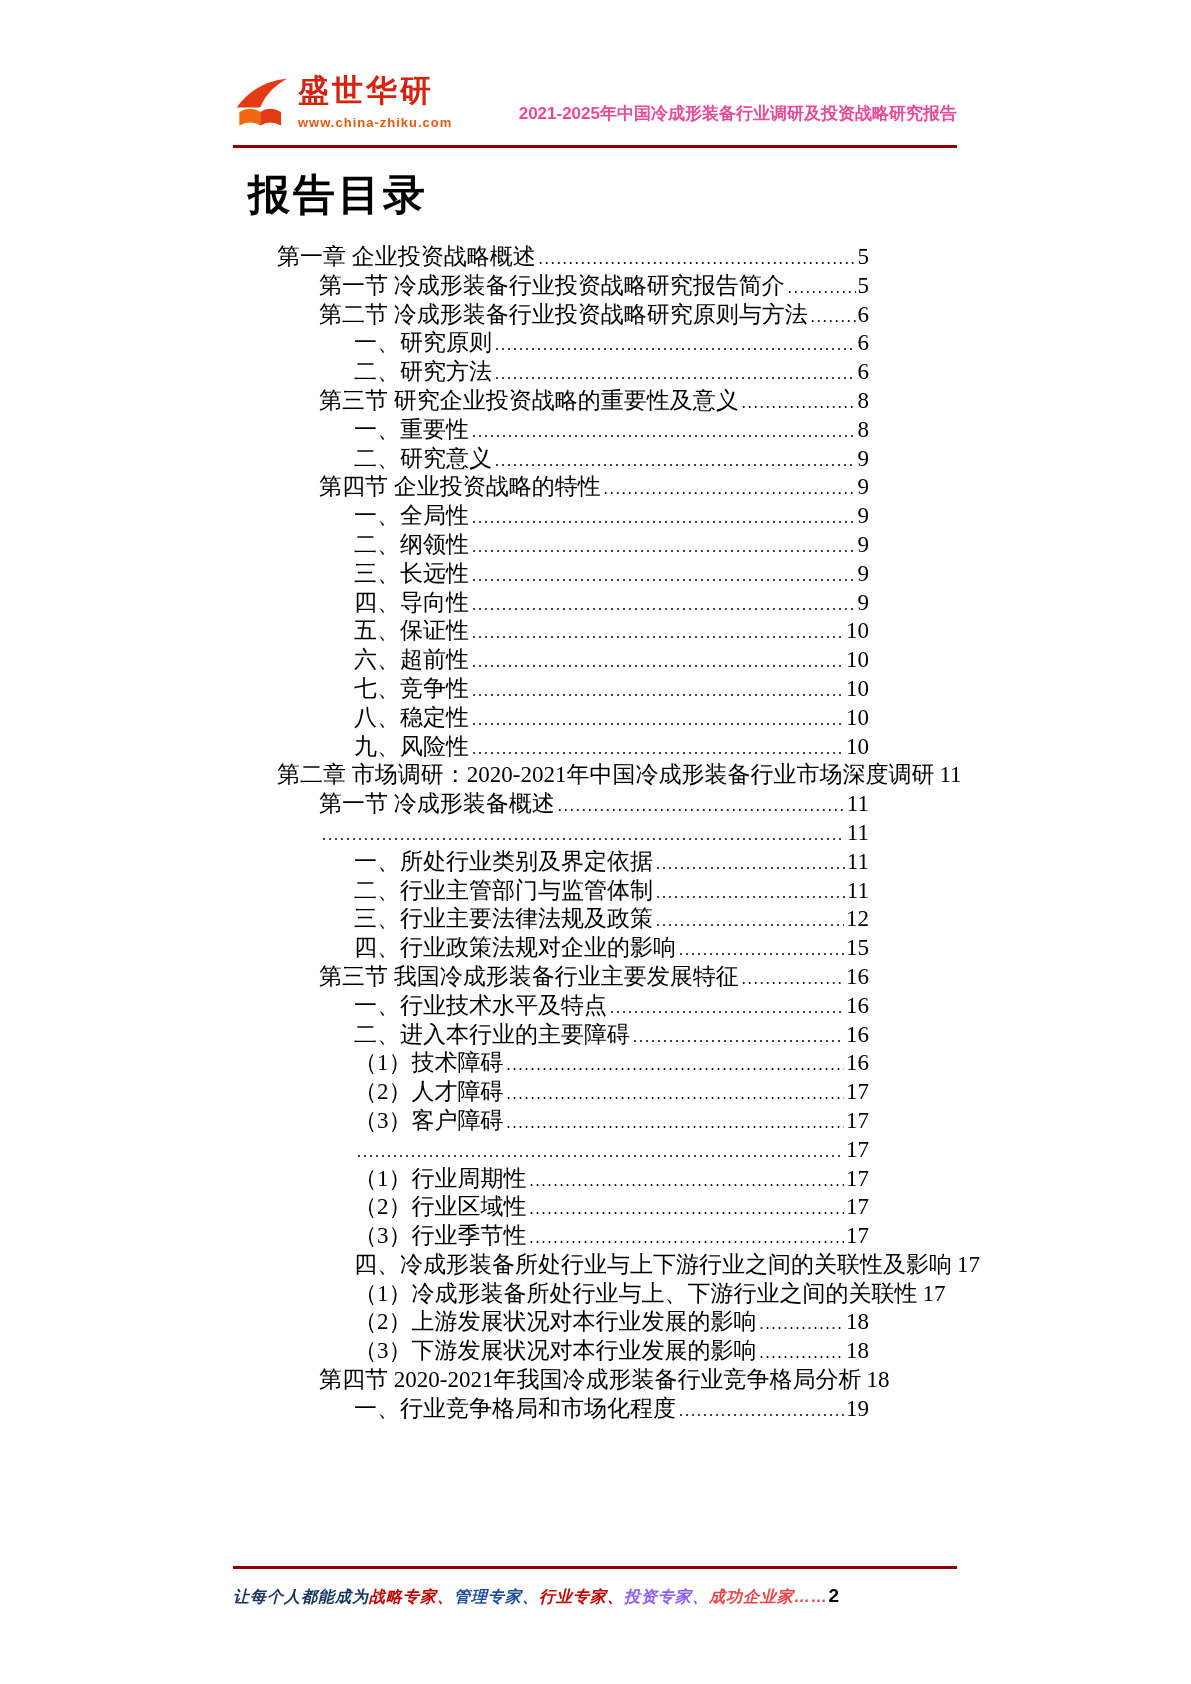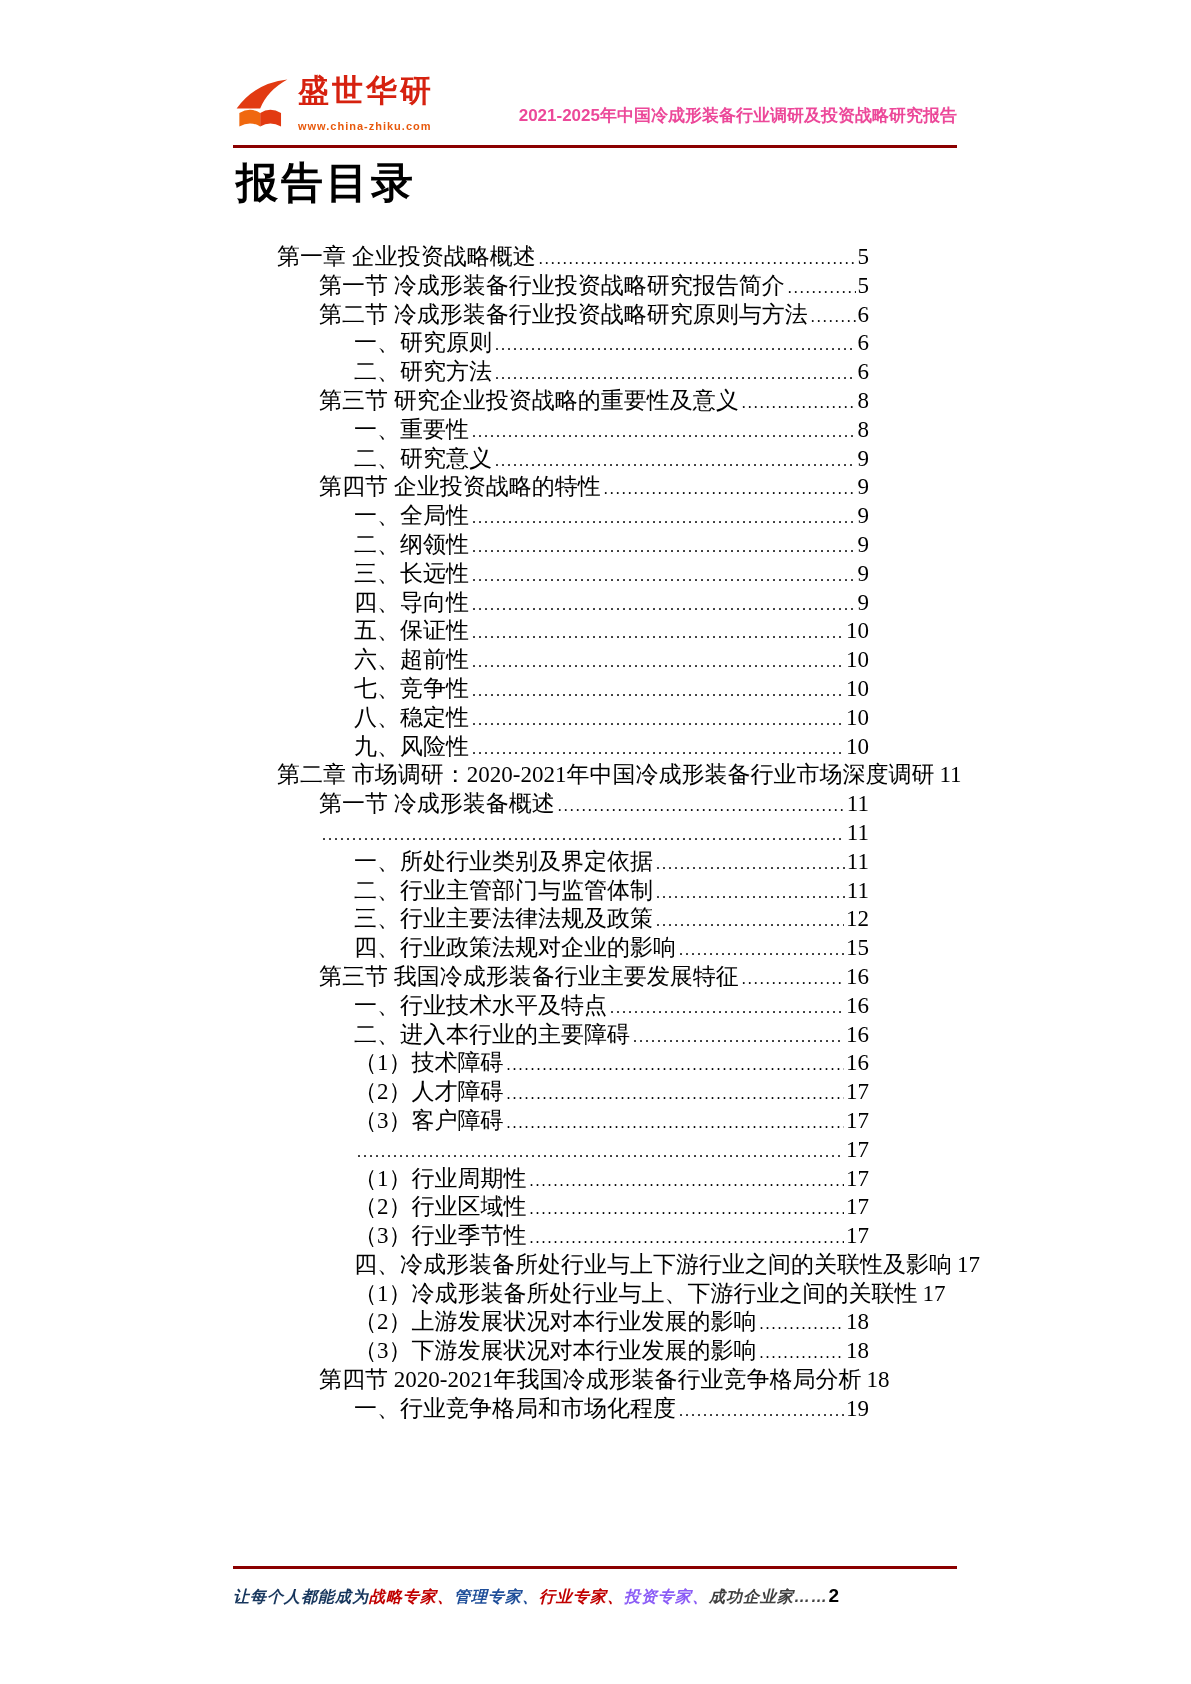--- a/index.html
+++ b/index.html
@@ -26,42 +26,42 @@
   .logo-mark svg { width: 58px; height: 56px; display: block; }
   .logo-text { display: flex; flex-direction: column; }
   .logo-name {
     font-family: "Liberation Sans", "DejaVu Sans", sans-serif;
     font-size: 31px; font-weight: bold;
     color: var(--logo_red, #d6210f);
     letter-spacing: 3px; line-height: 1.1;
   }
   .logo-url {
     font-family: "Liberation Sans", "DejaVu Sans", sans-serif;
-    font-size: 11px; font-weight: bold;
+    font-size: 13px; font-weight: bold;
     color: var(--logo_orange, #e8590c);
-    letter-spacing: 1px; margin-top: 12px;
+    letter-spacing: 1px; margin-top: 6px;
   }
   .header-title {
     font-family: "Liberation Sans", "DejaVu Sans", sans-serif;
     font-size: 17px; font-weight: bold;
     padding-bottom: 5px;
     color: #ec4899;
   }
   .header-rule {
     position: absolute;
     top: 145px; left: 130px; right: 131px;
     border: none; margin: 0;
     border-top: 3px solid var(--rule, #8B0000);
   }
 
   
   .page-title {
     position: absolute;
     top: 151px; left: 129px;
-    margin: 4px;
+    margin: 16px;
     font-family: "Liberation Sans", "DejaVu Sans", sans-serif;
     font-size: 42px; font-weight: bold;
     letter-spacing: 3px;
     color: #000;
   }
 
   
   .toc {
     position: absolute;
     top: 243px; left: 130px; right: 219px;
@@ -386,18 +386,18 @@
   <div class="toc-row level-2">
     <span class="toc-label">一、行业竞争格局和市场化程度</span>
     <span class="toc-leader"></span>
     <span class="toc-page">19</span>
   </div>
 </main>
 
   <div class="footer-area">
     <hr class="footer-rule">
     <div class="footer-line">
-      <div class="slogan" id="slogan"><span style="color: rgb(23, 54, 93);">让每个人都能成为</span><span style="color: rgb(192, 0, 0);">战略专家、</span><span style="color: rgb(31, 78, 153);">管理专家、</span><span style="color: rgb(192, 0, 0);">行业专家、</span><span style="color: #8b5cf6;">投资专家、</span><span style="color: #404040;">成功企业家……</span></div>
+      <div class="slogan" id="slogan"><span style="color: rgb(23, 54, 93);">让每个人都能成为</span><span style="color: rgb(192, 0, 0);">战略专家、</span><span style="color: rgb(31, 78, 153);">管理专家、</span><span style="color: rgb(192, 0, 0);">行业专家、</span><span style="color: #8b5cf6;">投资专家、</span><span style="color: #ef4444;">成功企业家……</span></div>
       <div class="page-number">2</div>
     </div>
   </div>
 
 </div>
 
 </body></html>

